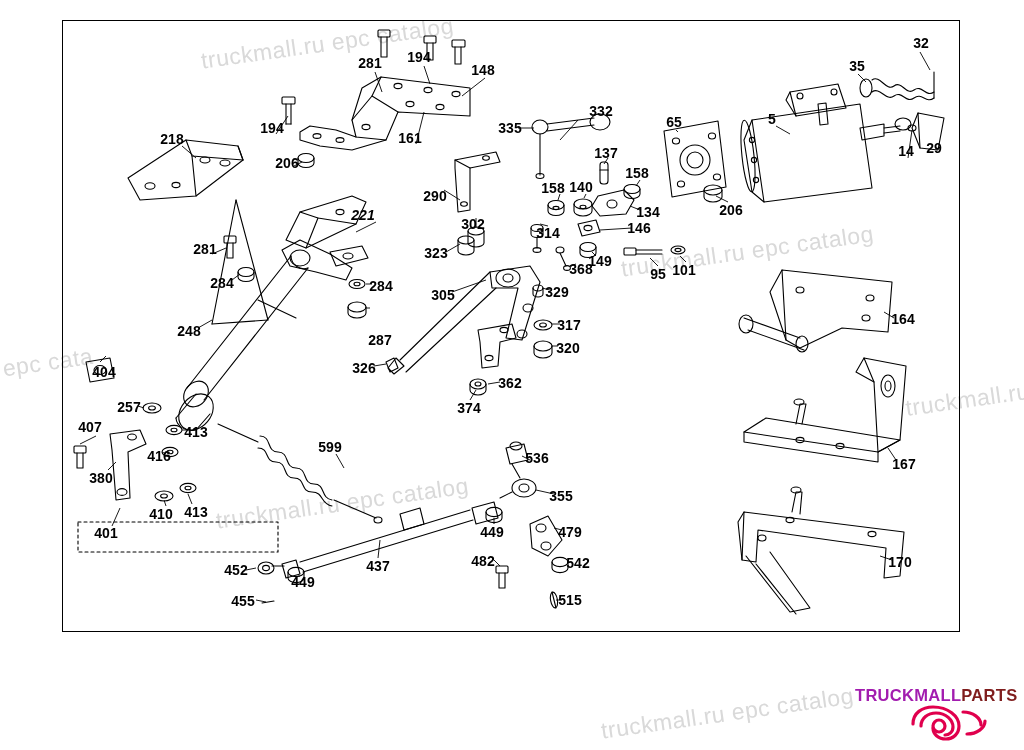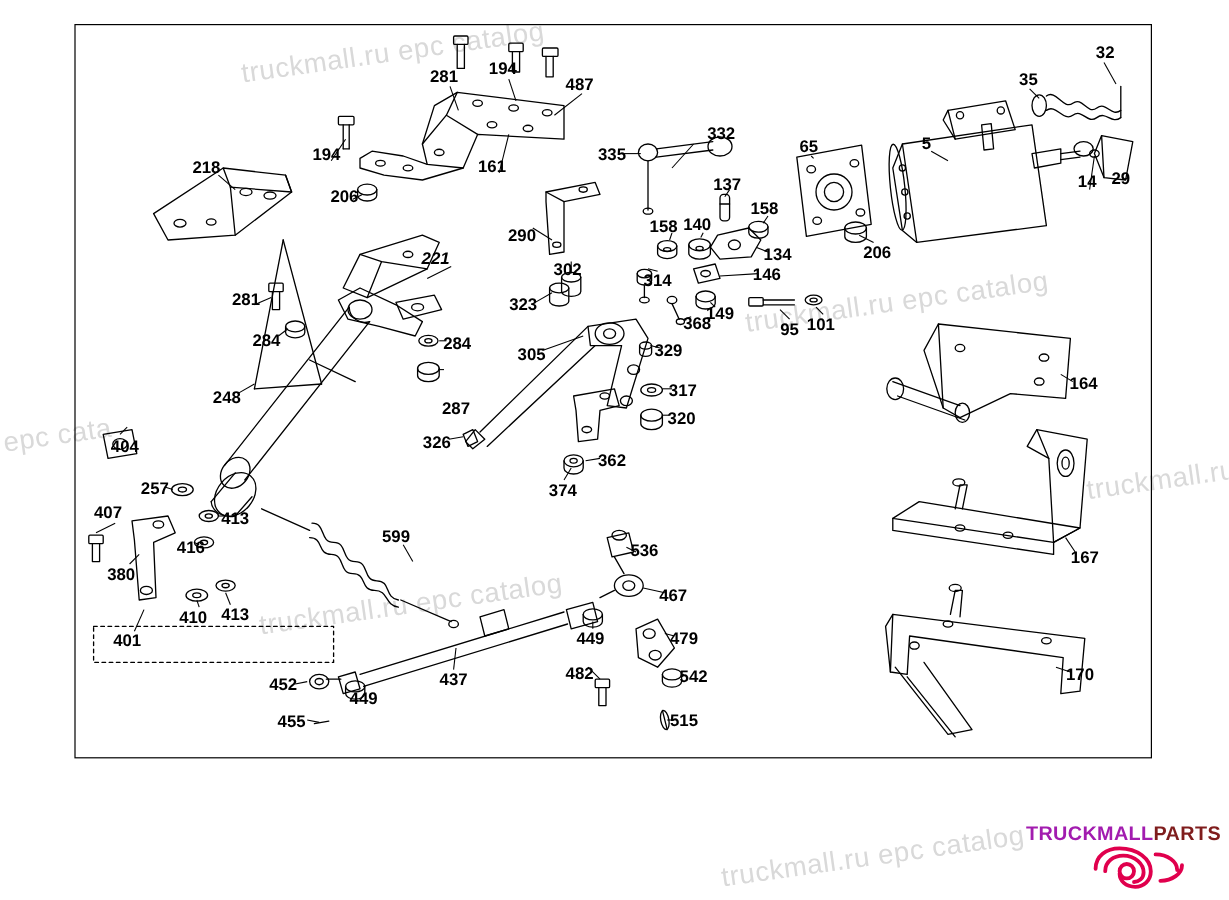--- a/index.html
+++ b/index.html
@@ -545,21 +545,21 @@
       <path d="M300 576 L298 576"></path>
       <path d="M378 558 L380 540"></path>
       <path d="M256 600 L266 602"></path>
       <path d="M562 600 L556 600"></path>
     </g>
   </svg>
 
   <div id="callout-layer">
       <div class="callout" style="left: 370px; top: 63px;">281</div>
       <div class="callout" style="left: 419px; top: 57px;">194</div>
-      <div class="callout" style="left: 483px; top: 70px;">487</div>
+      <div class="callout" style="left: 483px; top: 70px;">148</div>
       <div class="callout" style="left: 921px; top: 43px;">32</div>
       <div class="callout" style="left: 857px; top: 66px;">35</div>
       <div class="callout" style="left: 772px; top: 119px;">5</div>
       <div class="callout" style="left: 601px; top: 111px;">332</div>
       <div class="callout" style="left: 674px; top: 122px;">65</div>
       <div class="callout" style="left: 510px; top: 128px;">335</div>
       <div class="callout" style="left: 272px; top: 128px;">194</div>
       <div class="callout" style="left: 172px; top: 139px;">218</div>
       <div class="callout" style="left: 410px; top: 138px;">161</div>
       <div class="callout" style="left: 606px; top: 153px;">137</div>
@@ -596,21 +596,21 @@
       <div class="callout" style="left: 510px; top: 383px;">362</div>
       <div class="callout" style="left: 469px; top: 408px;">374</div>
       <div class="callout" style="left: 129px; top: 407px;">257</div>
       <div class="callout" style="left: 196px; top: 432px;">413</div>
       <div class="callout" style="left: 90px; top: 427px;">407</div>
       <div class="callout" style="left: 159px; top: 456px;">416</div>
       <div class="callout" style="left: 904px; top: 464px;">167</div>
       <div class="callout" style="left: 537px; top: 458px;">536</div>
       <div class="callout" style="left: 330px; top: 447px;">599</div>
       <div class="callout" style="left: 101px; top: 478px;">380</div>
-      <div class="callout" style="left: 561px; top: 496px;">467</div>
+      <div class="callout" style="left: 561px; top: 496px;">355</div>
       <div class="callout" style="left: 161px; top: 514px;">410</div>
       <div class="callout" style="left: 196px; top: 512px;">413</div>
       <div class="callout" style="left: 492px; top: 532px;">449</div>
       <div class="callout" style="left: 570px; top: 532px;">479</div>
       <div class="callout" style="left: 106px; top: 533px;">401</div>
       <div class="callout" style="left: 900px; top: 562px;">170</div>
       <div class="callout" style="left: 483px; top: 561px;">482</div>
       <div class="callout" style="left: 578px; top: 563px;">542</div>
       <div class="callout" style="left: 236px; top: 570px;">452</div>
       <div class="callout" style="left: 303px; top: 582px;">449</div>

